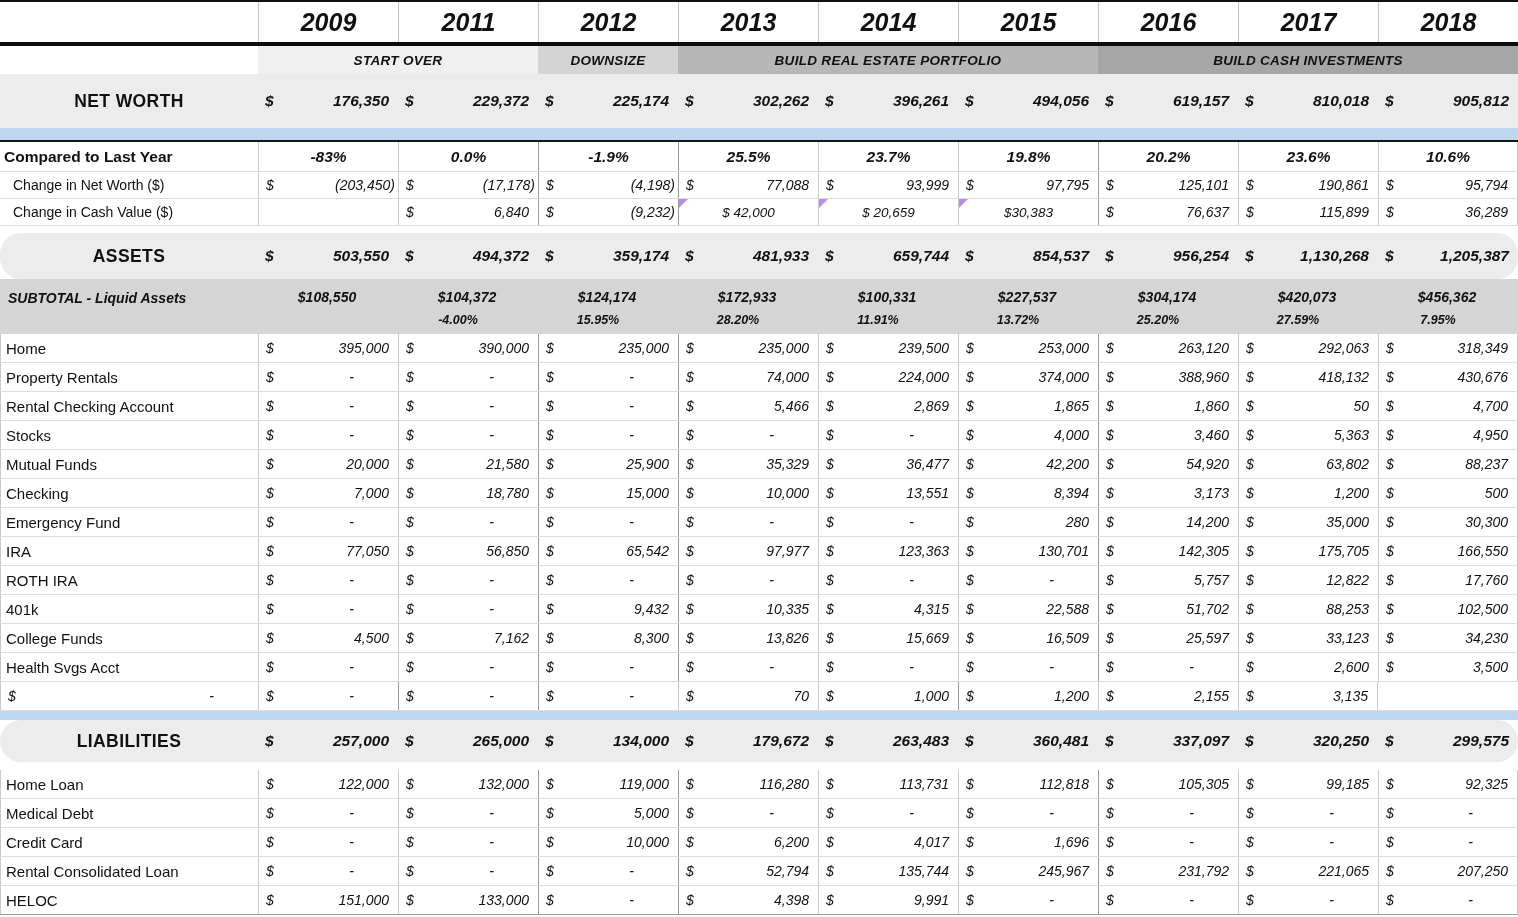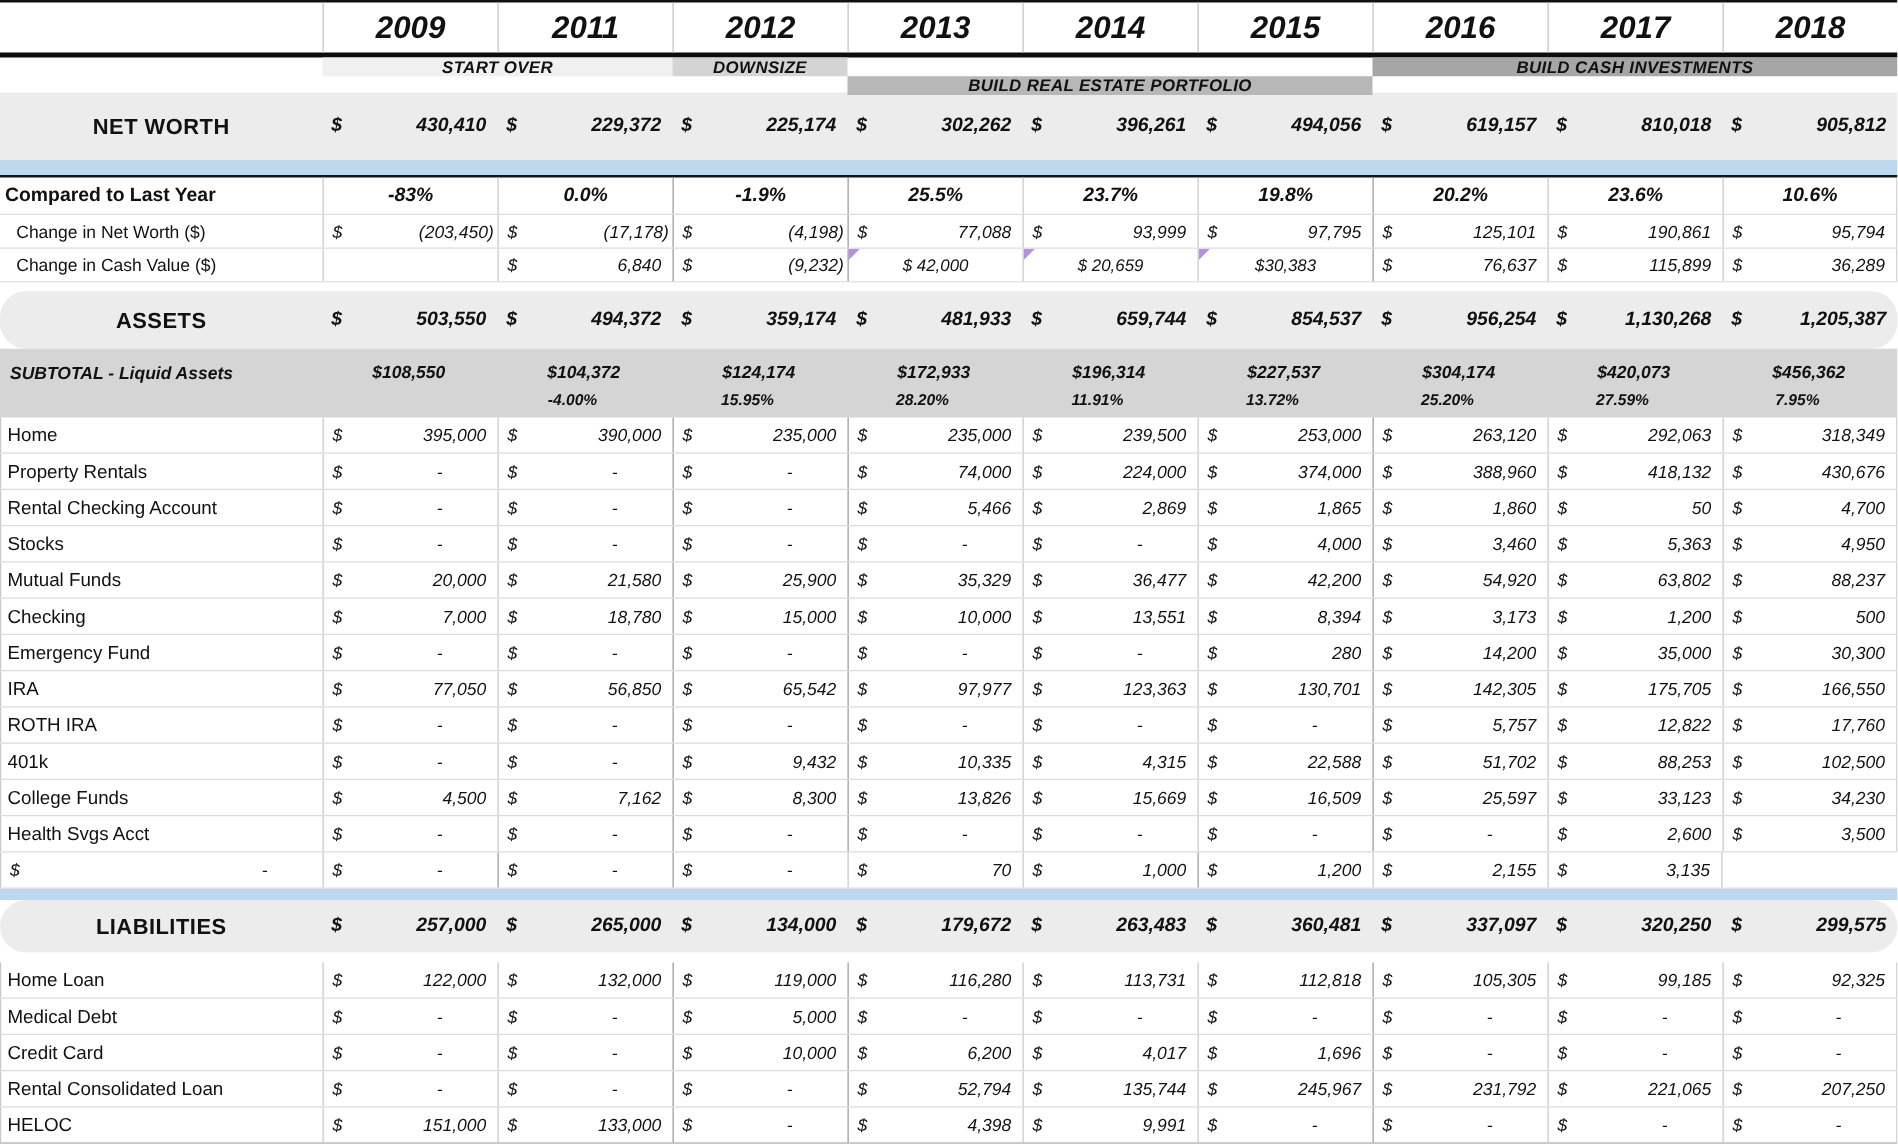--- a/index.html
+++ b/index.html
@@ -96,28 +96,28 @@
       <div class="yc">2014</div>
       <div class="yc">2015</div>
       <div class="yc">2016</div>
       <div class="yc">2017</div>
       <div class="yc">2018</div>
     </div>
     <div class="row r-phases">
       <div></div>
       <div class="phase ph-s1" style="grid-column: 2 / span 2;">START OVER</div>
       <div class="phase ph-s2" style="grid-column: 4 / span 1;">DOWNSIZE</div>
+      <div class="phase ph-s3" style="grid-column: 5 / span 3;">BUILD REAL ESTATE PORTFOLIO</div>
       <div class="phase ph-s4" style="grid-column: 8 / span 3;">BUILD CASH INVESTMENTS</div>
-      <div class="phase ph-s3" style="grid-column: 5 / span 3;">BUILD REAL ESTATE PORTFOLIO</div>
     </div>
     <div class="row r-networth">
       <div class="lab">NET WORTH</div>
       <div class="mc">
         <span class="cur">$</span>
-        <span class="val">430,410</span>
+        <span class="val">176,350</span>
       </div>
       <div class="mc">
         <span class="cur">$</span>
         <span class="val">229,372</span>
       </div>
       <div class="mc pb">
         <span class="cur">$</span>
         <span class="val">225,174</span>
       </div>
       <div class="mc pb">
@@ -317,21 +317,21 @@
       <div class="stack mc pb">
         <div class="mline">
           <span class="cur">$</span>
           <span class="val">172,933</span>
         </div>
         <div class="pline">28.20%</div>
       </div>
       <div class="stack mc">
         <div class="mline">
           <span class="cur">$</span>
-          <span class="val">196,314</span>
+          <span class="val">100,331</span>
         </div>
         <div class="pline">11.91%</div>
       </div>
       <div class="stack mc">
         <div class="mline">
           <span class="cur">$</span>
           <span class="val">227,537</span>
         </div>
         <div class="pline">13.72%</div>
       </div>

